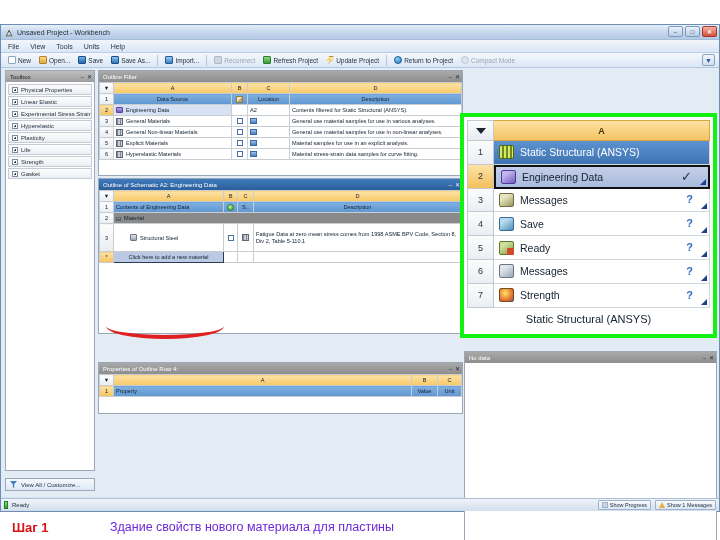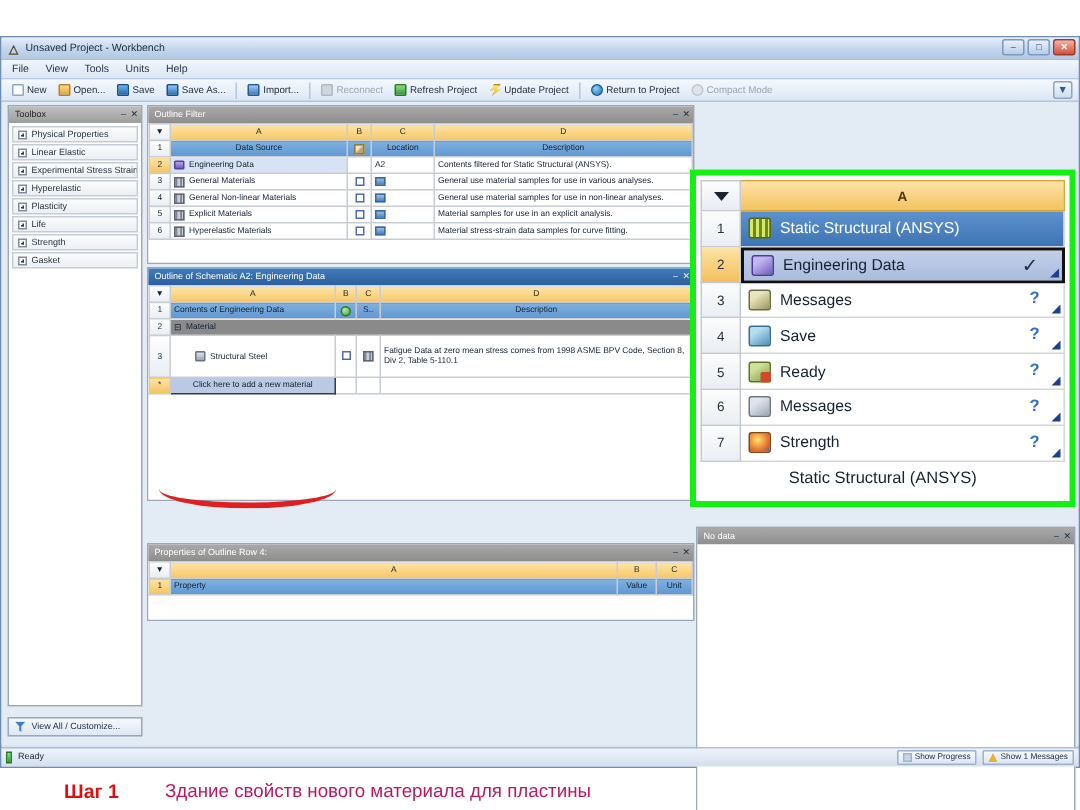--- a/index.html
+++ b/index.html
@@ -386,23 +386,23 @@
   }
 
   
   .caption {
     position: absolute; left: 0; top: 514px;
     width: 720px; height: 26px;
     display: flex; align-items: center;
   }
   .cap-step {
     width: 110px; padding-left: 12px;
-    font-size: 13px; font-weight: bold; color: #d81212; text-align: center;
-  }
-  .cap-text { font-size: 12.5px; color: #be185d; }
+    font-size: 13px; font-weight: bold; color: #d81212;
+  }
+  .cap-text { font-size: 12.5px; color: #6d28d9; }
 </style>
 </head>
 <body>
 
 <div id="app">
 
   <div class="window">
 
     <div class="titlebar">
       <span class="title-ico">△</span>

